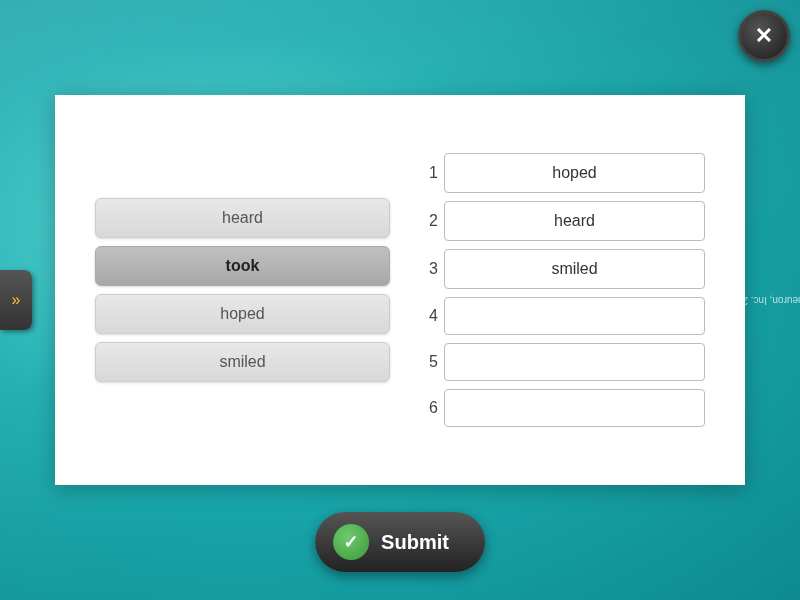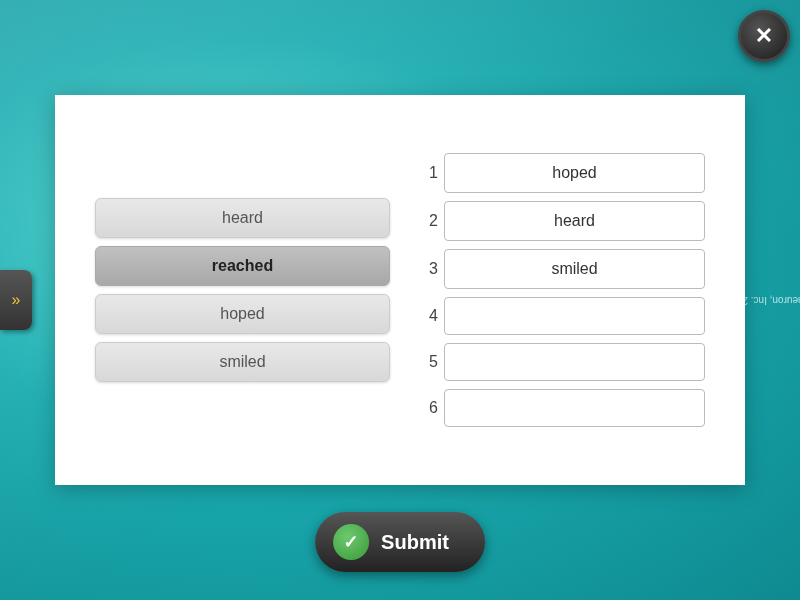--- a/index.html
+++ b/index.html
@@ -206,21 +206,21 @@
 <div class="side-nav">
   <span>»</span>
 </div>
 
 <div class="copyright">© HAPPYneuron, Inc. 2014</div>
 
 <div class="card">
 
   <div class="left-col" id="left-col">
       <button class="word-btn">heard</button>
-      <button class="word-btn active">reached</button>
+      <button class="word-btn active">took</button>
       <button class="word-btn">hoped</button>
       <button class="word-btn">smiled</button>
     </div>
 
   <div class="right-col" id="right-col">
       <div class="answer-row">
         <span class="answer-num">1</span>
         <div class="answer-box filled">hoped</div>
       </div>
       <div class="answer-row">

